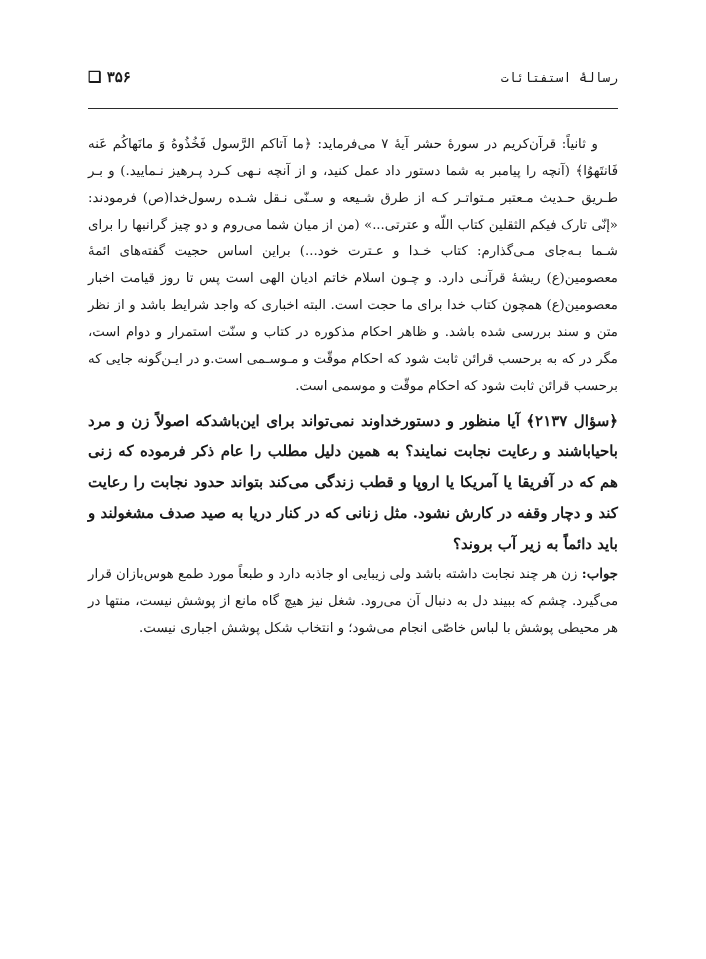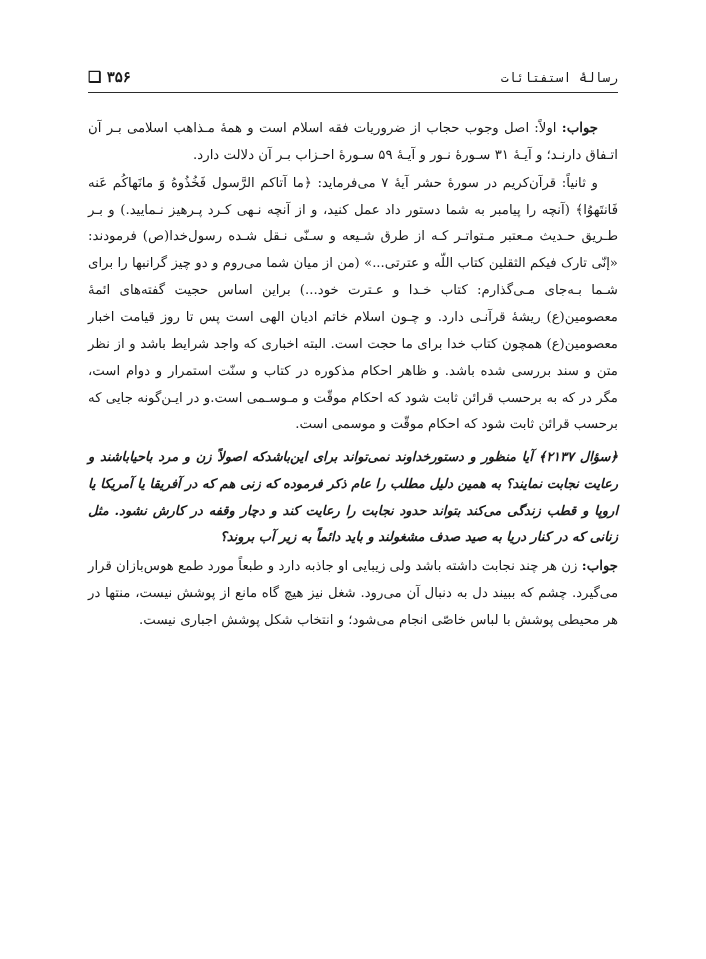--- a/index.html
+++ b/index.html
@@ -21,21 +21,21 @@
     padding: 68px 88px 40px 88px;
     box-sizing: border-box;
   }
   
   .header {
     display: flex;
     flex-direction: row-reverse;
     justify-content: space-between;
     align-items: flex-end;
     direction: rtl;
-    padding-bottom: 6px;
+    padding-bottom: 22px;
     border-bottom: 1px solid #2b2b2b;
     margin-bottom: 22px;
   }
   .header-page-number {
     font-family: "DejaVu Serif", "Liberation Serif", serif;
     font-size: 15px;
     font-weight: bold;
     letter-spacing: 0.5px;
     white-space: nowrap;
   }
@@ -58,46 +58,42 @@
     text-align: justify;
   }
   .para.indent {
     text-indent: 20px;
   }
   .lead {
     font-weight: bold;
   }
   .question-block {
     font-weight: bold;
-    font-size: 13px;
+    font-size: 15px;
     line-height: 2.05;
     margin: 6px 0 2px 0;
     text-align: justify;
-    font-style: italic;
   }
   .qnum {
     font-weight: bold;
     white-space: nowrap;
   }
 </style>
 </head>
 <body>
 
 <div class="page">
 
   <div class="header">
     <div class="header-page-number">۳۵۶ ❑</div>
     <div class="header-title">رسالۀ استفتائات</div>
   </div>
 
   <div class="content">
 
-    <p class="para indent">
-      <span class="lead">جواب:</span><span> اولاً: اصل وجوب حجاب از ضروریات فقه اسلام است و همۀ مـذاهب اسلامی بـر آن اتـفاق دارنـد؛ و آیـۀ ۳۱ سـورۀ نـور و آیـۀ ۵۹ سـورۀ احـزاب بـر آن دلالت دارد.</span>
-    </p>
 
     <p class="para indent">
       <span>و ثانیاً: قرآن‌کریم در سورۀ حشر آیۀ ۷ می‌فرماید: ﴿ما آتاکم الرَّسول فَخُذُوهُ وَ مانَهاکُم عَنه فَانتَهوُا﴾ (آنچه را پیامبر به شما دستور داد عمل کنید، و از آنچه نـهی کـرد پـرهیز نـمایید.) و بـر طـریق حـدیث مـعتبر مـتواتـر کـه از طرق شـیعه و سـنّی نـقل شـده رسول‌خدا(ص) فرمودند: «إنّی تارک فیکم الثقلین کتاب اللّه و عترتی...» (من از میان شما می‌روم و دو چیز گرانبها را برای شـما بـه‌جای مـی‌گذارم: کتاب خـدا و عـترت خود...) براین اساس حجیت گفته‌های ائمۀ معصومین(ع) ریشۀ قرآنـی دارد. و چـون اسلام خاتم ادیان الهی است پس تا روز قیامت اخبار معصومین(ع) همچون کتاب خدا برای ما حجت است. البته اخباری که واجد شرایط باشد و از نظر متن و سند بررسی شده باشد. و ظاهر احکام مذکوره در کتاب و سنّت استمرار و دوام است، مگر در که به برحسب قرائن ثابت شود که احکام موقّت و مـوسـمی است.و در ایـن‌گونه جایی که برحسب قرائن ثابت شود که احکام موقّت و موسمی است.</span>
     </p>
 
 
     <p class="question-block">
       <span class="qnum">﴿سؤال ۲۱۳۷﴾</span><span> آیا منظور و دستورخداوند نمی‌تواند برای این‌باشدکه اصولاً زن و مرد باحیاباشند و رعایت نجابت نمایند؟ به همین دلیل مطلب را عام ذکر فرموده که زنی هم که در آفریقا یا آمریکا یا اروپا و قطب زندگی می‌کند بتواند حدود نجابت را رعایت کند و دچار وقفه در کارش نشود. مثل زنانی که در کنار دریا به صید صدف مشغولند و باید دائماً به زیر آب بروند؟</span>
     </p>
 

